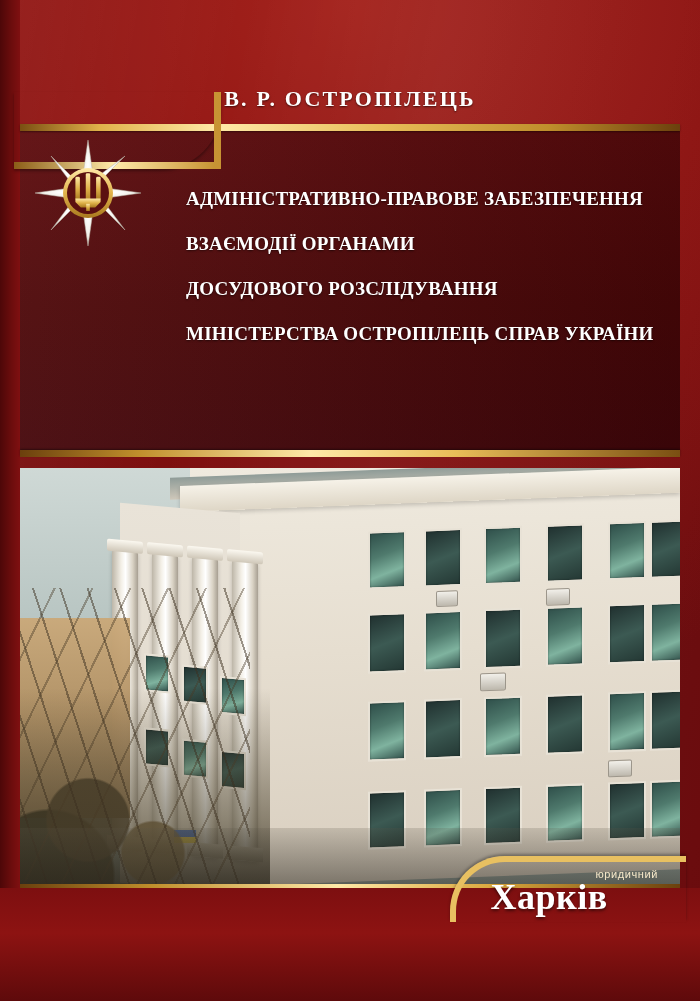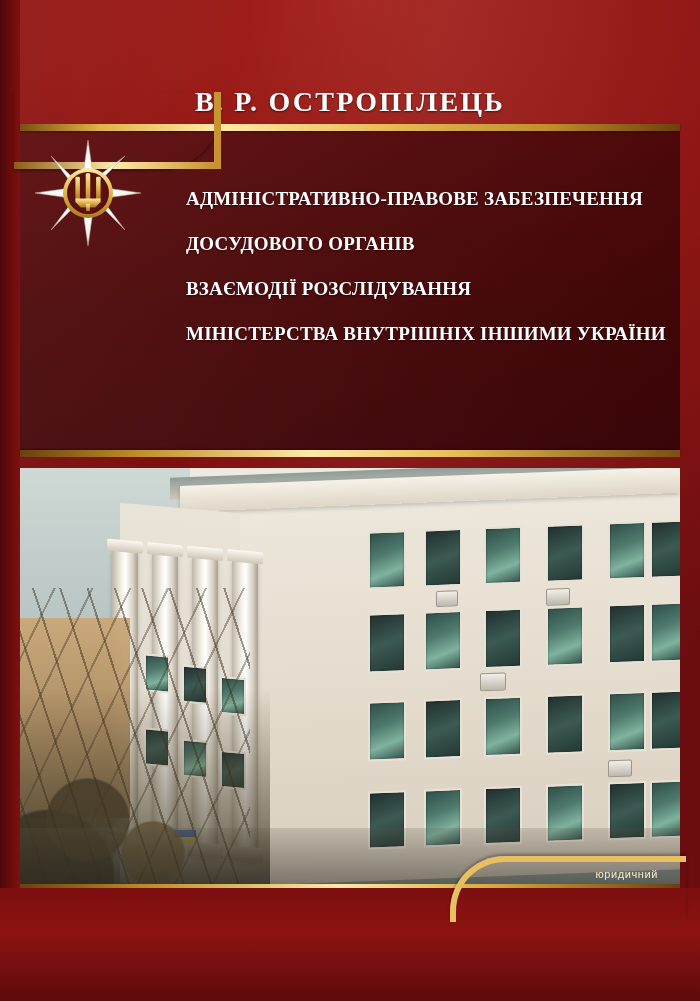--- a/index.html
+++ b/index.html
@@ -86,21 +86,21 @@
     box-shadow: 0 -1px 2px rgba(0,0,0,0.4);
   }
   
   .author {
     position: absolute;
     left: 0;
     top: 86px;
     width: 700px;
     text-align: center;
     color: #ffffff;
-    font-size: 28px;
+    font-size: 22px;
     font-weight: bold;
     letter-spacing: 2.2px;
     text-shadow: 0 1px 2px rgba(0,0,0,0.6);
     font-family: "Liberation Serif", serif;
   }
   
   .emblem {
     position: absolute;
     left: 33px;
     top: 138px;
@@ -371,23 +371,23 @@
         <rect x="9" y="-18" width="5" height="26" rx="1.5" fill="url(#goldG)"></rect>
         <rect x="-2.5" y="-22" width="5" height="34" rx="1.5" fill="url(#goldG)"></rect>
         <path d="M-14,6 L14,6 L14,10 L8,16 L-8,16 L-14,10 Z" fill="url(#goldG)"></path>
         <rect x="-2" y="12" width="4" height="8" fill="url(#goldG)"></rect>
       </g>
     </g>
   </svg>
 
   <div class="title-block">
     <div class="title-line">АДМІНІСТРАТИВНО-ПРАВОВЕ ЗАБЕЗПЕЧЕННЯ</div>
-    <div class="title-line">ДОСУДОВОГО  ОРГАНІВ</div>
-    <div class="title-line">ВЗАЄМОДІЇ РОЗСЛІДУВАННЯ</div>
-    <div class="title-line">МІНІСТЕРСТВА ВНУТРІШНІХ ІНШИМИ УКРАЇНИ</div>
+    <div class="title-line">ВЗАЄМОДІЇ  ОРГАНАМИ</div>
+    <div class="title-line">ДОСУДОВОГО РОЗСЛІДУВАННЯ</div>
+    <div class="title-line">МІНІСТЕРСТВА ОСТРОПІЛЕЦЬ СПРАВ УКРАЇНИ</div>
   </div>
 
   <div class="photo-frame">
     <div class="photo">
       <div class="bldg-main"></div>
       <div class="roofline"></div>
       <div class="cornice"></div>
       <div class="bldg-left"></div>
 
       <div class="columns">
@@ -461,15 +461,16 @@
       <div class="street"></div>
     </div>
   </div>
 
   <div class="gold-line-photo"></div>
   <div class="bottom-band"></div>
   <div class="gold-swoop-bottom"></div>
 
   <div class="publisher">
     <div class="pub-small">юридичний</div>
+    <div class="pub-big">Харків</div>
   </div>
 
 </div>
 
 </body></html>

